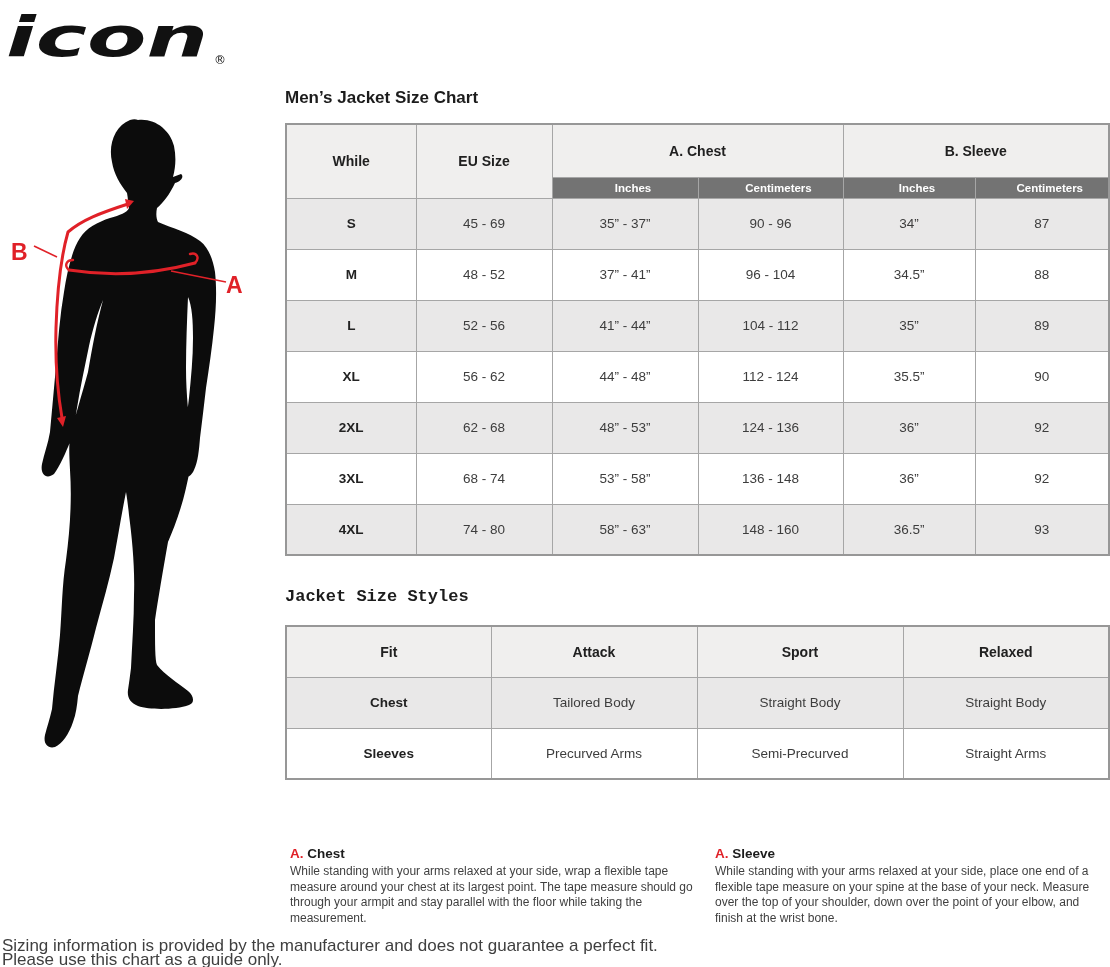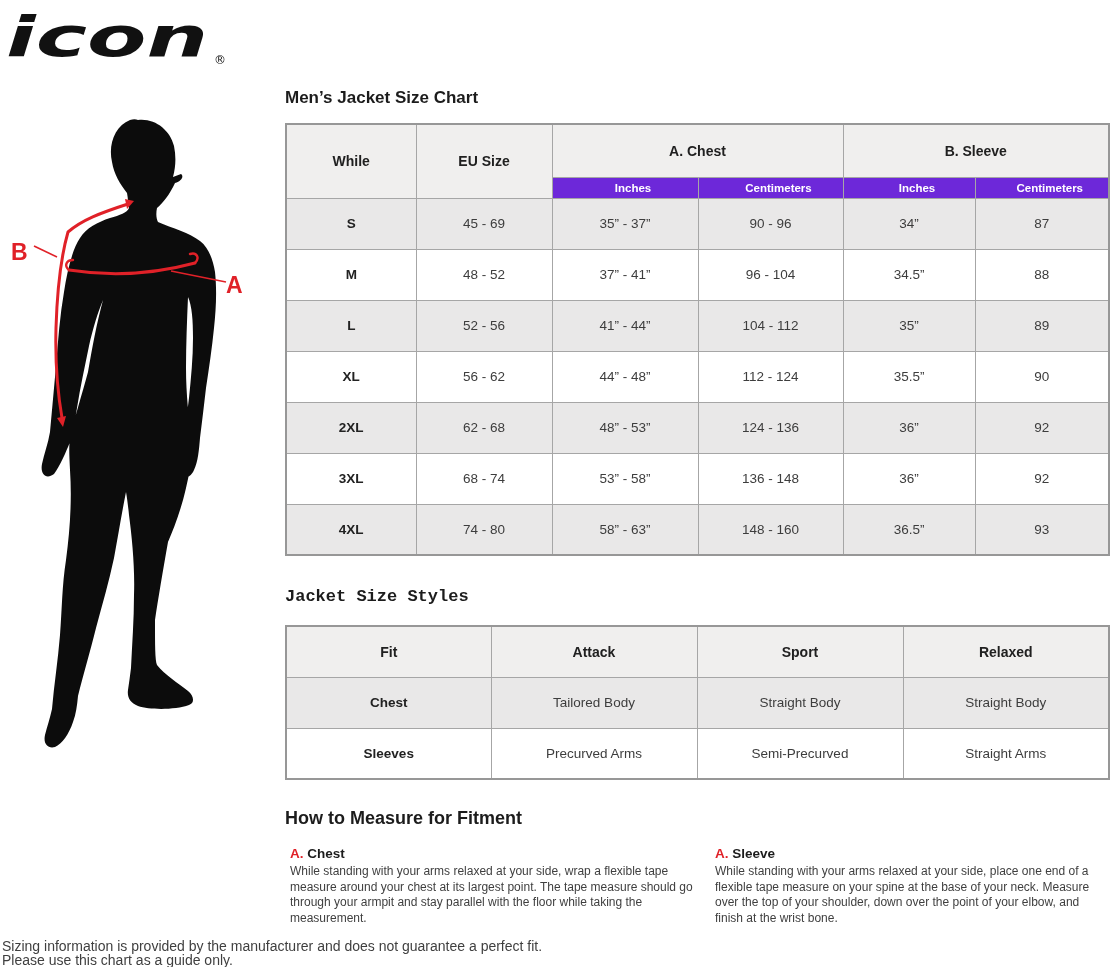--- a/index.html
+++ b/index.html
@@ -13,40 +13,40 @@
   
   .h-title { position:absolute; left:285px; font-size:17px; font-weight:bold; color:#1c1c1c; letter-spacing:0; }
   #size-chart-title { top:88px; }
   #styles-title { top:587px;font-family:Liberation Mono, monospace; }
   #measure-title { top:808px; font-size:18px; }
   
   table { border-collapse:collapse; table-layout:fixed; width:823px; border:2px solid #979797; }
   td, th { border:1px solid #a6a6a6; text-align:center; vertical-align:middle;
            font-size:13.5px; font-weight:normal; color:#3d3d3d; overflow:hidden; }
   .thead-cell { background:#f0efee; font-weight:bold; color:#202020; font-size:14px; }
-  .black-cell { background:#6d28d9; color:#ffffff; font-weight:bold; font-size:11.5px;padding-left:16px; }
+  .black-cell { background:#737373; color:#ffffff; font-weight:bold; font-size:11.5px;padding-left:16px; }
   .row-alt td { background:#e9e8e8; }
   .bold-cell { font-weight:bold; color:#222; }
   #size-table { position:absolute; left:285px; top:123px; }
   #size-table tr.hdr { height:53px; }
   #size-table tr.sub { height:21px; }
   #size-table tr.body { height:51px; }
   #styles-table { position:absolute; left:285px; top:625px; }
   #styles-table tr { height:51px; }
   
   .figure-svg { position:absolute; left:0; top:100px; }
   
   .measure-col { position:absolute; top:846px; }
   #measure-chest { left:290px; width:410px; }
   #measure-sleeve { left:715px; width:395px; }
   .measure-label { font-size:13.5px; font-weight:bold; color:#1c1c1c; margin-bottom:3px; }
   .measure-letter { color:#e02128; }
   .measure-text { font-size:12px; line-height:15.5px; color:#3f3f3f; }
   
-  .disclaimer { position:absolute; left:2px; top:939px; font-size:14px; line-height:14px; color:#3f3f3f; }
+  .disclaimer { position:absolute; left:2px; top:939px; font-size:17px; line-height:14px; color:#3f3f3f; }
 </style>
 </head>
 <body>
 
 <div class="stage">
 
   <div class="logo">
     <svg width="235" height="70" viewBox="0 0 235 70">
       <text x="2" y="54" font-family="'DejaVu Sans', sans-serif" font-size="56" font-weight="bold" font-style="italic" textLength="202" lengthAdjust="spacingAndGlyphs" fill="#111111">icon</text>
       <text x="210" y="62" font-family="'DejaVu Sans', sans-serif" font-size="12" fill="#111111">®</text>
@@ -238,21 +238,20 @@
     </tr>
     <tr>
       <td class="bold-cell">Sleeves</td>
       <td>Precurved Arms</td>
       <td>Semi-Precurved</td>
       <td>Straight Arms</td>
     </tr>
   </tbody>
     </table>
 
-  <div class="h-title" id="measure-title">How to Measure for Fitment</div>
 
   <div class="measure-col" id="measure-chest">
     <div class="measure-label">
       <span class="measure-letter">A.</span>
       <span>Chest</span>
     </div>
     <div class="measure-text">While standing with your arms relaxed at your side, wrap a flexible tape measure around your chest at its largest point. The tape measure should go through your armpit and stay parallel with the floor while taking the measurement.</div>
   </div>
 
   <div class="measure-col" id="measure-sleeve">

